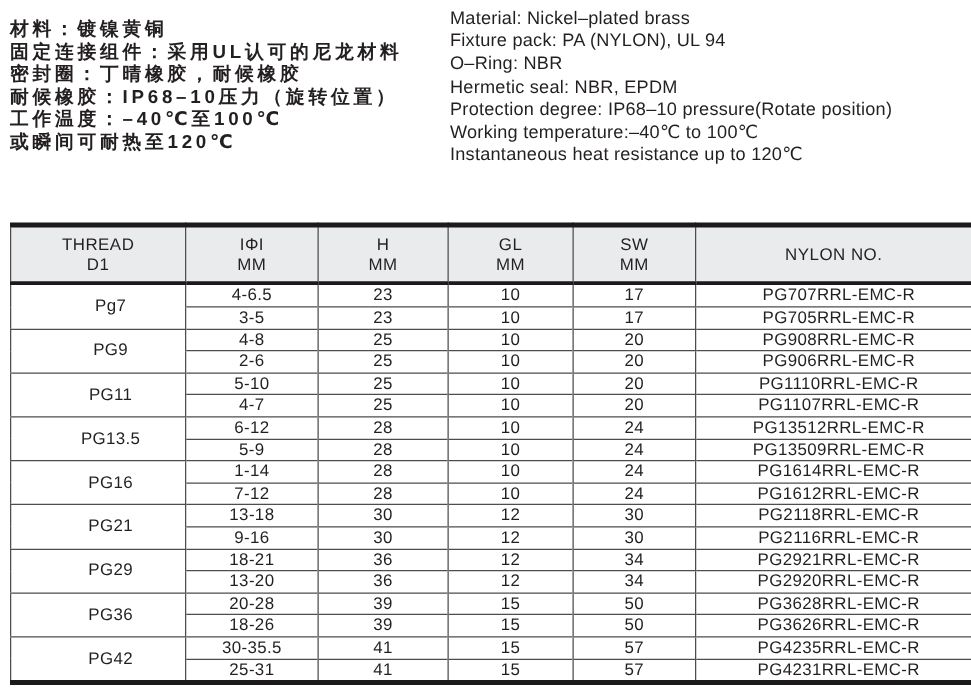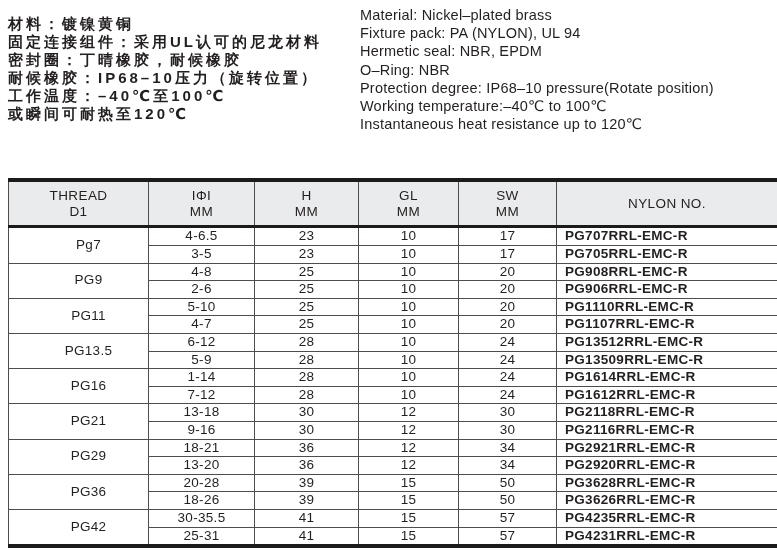--- a/index.html
+++ b/index.html
@@ -43,41 +43,41 @@
   .spec-table th:first-child { border-left: none; }
   .spec-table td {
     border-left: 1px solid #4d4d4d;
     border-top: 1px solid #4d4d4d;
     padding: 0; height: 16.6px; line-height: 16.6px;
     font-size: 13.5px; text-align: center;
     letter-spacing: 0.3px; white-space: nowrap;
     vertical-align: middle;
   }
   .spec-table td.thread-cell { border-left: none; padding-left: 20px; }
-  .spec-table td.item-cell { text-align: left; padding-left: 8px; font-weight: bold; }
+  .spec-table td.item-cell { text-align: center; padding-left: 8px; }
 </style>
 </head>
 <body>
 
 <div class="page">
 
   <div class="specs">
     <div class="specs-cn">
       <div class="spec-line">材料：镀镍黄铜</div>
       <div class="spec-line">固定连接组件：采用UL认可的尼龙材料</div>
       <div class="spec-line">密封圈：丁晴橡胶，耐候橡胶</div>
       <div class="spec-line">耐候橡胶：IP68–10压力（旋转位置）</div>
       <div class="spec-line">工作温度：–40℃至100℃</div>
       <div class="spec-line">或瞬间可耐热至120℃</div>
     </div>
     <div class="specs-en">
       <div class="spec-line">Material: Nickel–plated brass</div>
       <div class="spec-line">Fixture pack: PA (NYLON), UL 94</div>
+      <div class="spec-line">O–Ring: NBR</div>
       <div class="spec-line">Hermetic seal: NBR, EPDM</div>
-      <div class="spec-line">O–Ring: NBR</div>
       <div class="spec-line">Protection degree: IP68–10 pressure(Rotate position)</div>
       <div class="spec-line">Working temperature:–40℃ to 100℃</div>
       <div class="spec-line">Instantaneous heat resistance up to 120℃</div>
     </div>
   </div>
 
   <table class="spec-table">
     <colgroup>
       <col style="width:140px">
         <col style="width:106px">

